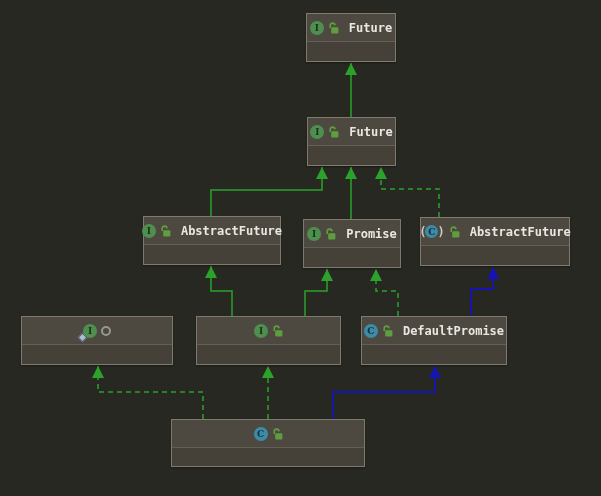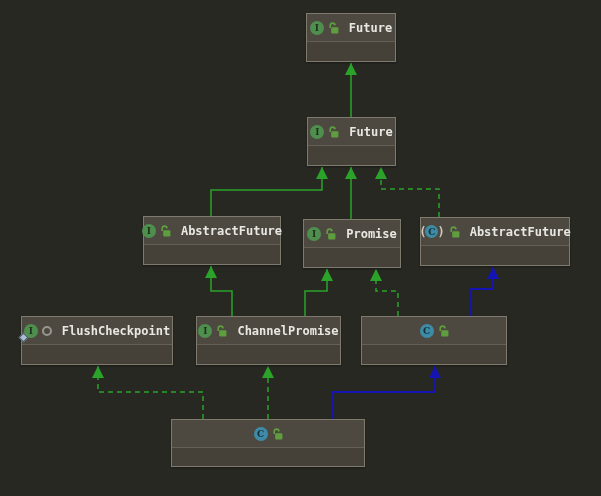--- a/index.html
+++ b/index.html
@@ -143,46 +143,45 @@
         <span class="label">AbstractFuture</span>
       </div>
       <div class="node-body"></div>
     </div>
     <div class="node" style="left: 21px; top: 316px; width: 152px; height: 49px;">
       <div class="node-header">
         <span class="type-icon iface">I<span class="badge-diamond"></span></span>
         <span class="mod-icon">
           <span class="pkg-circle"></span>
         </span>
-        <span class="label">FlushCheckpoint</span>
       </div>
       <div class="node-body"></div>
     </div>
     <div class="node" style="left: 196px; top: 316px; width: 145px; height: 49px;">
       <div class="node-header">
         <span class="type-icon iface">I</span>
         <span class="mod-icon">
           <svg width="11" height="12" viewBox="0 0 11 12">
             <path d="M2.2,6 V3.6 A2.4,2.4 0 0 1 7,3.4" fill="none" stroke="#5f9e3f" stroke-width="1.6"></path>
             <rect x="3.2" y="5.2" width="7.2" height="6.2" rx="1" fill="#5f9e3f"></rect>
           </svg>
         </span>
-        <span class="label">ChannelPromise</span>
       </div>
       <div class="node-body"></div>
     </div>
     <div class="node" style="left: 361px; top: 316px; width: 146px; height: 49px;">
       <div class="node-header">
         <span class="type-icon cls">C</span>
         <span class="mod-icon">
           <svg width="11" height="12" viewBox="0 0 11 12">
             <path d="M2.2,6 V3.6 A2.4,2.4 0 0 1 7,3.4" fill="none" stroke="#5f9e3f" stroke-width="1.6"></path>
             <rect x="3.2" y="5.2" width="7.2" height="6.2" rx="1" fill="#5f9e3f"></rect>
           </svg>
         </span>
+        <span class="label">DefaultPromise</span>
       </div>
       <div class="node-body"></div>
     </div>
     <div class="node" style="left: 171px; top: 419px; width: 194px; height: 48px;">
       <div class="node-header">
         <span class="type-icon cls">C</span>
         <span class="mod-icon">
           <svg width="11" height="12" viewBox="0 0 11 12">
             <path d="M2.2,6 V3.6 A2.4,2.4 0 0 1 7,3.4" fill="none" stroke="#5f9e3f" stroke-width="1.6"></path>
             <rect x="3.2" y="5.2" width="7.2" height="6.2" rx="1" fill="#5f9e3f"></rect>

